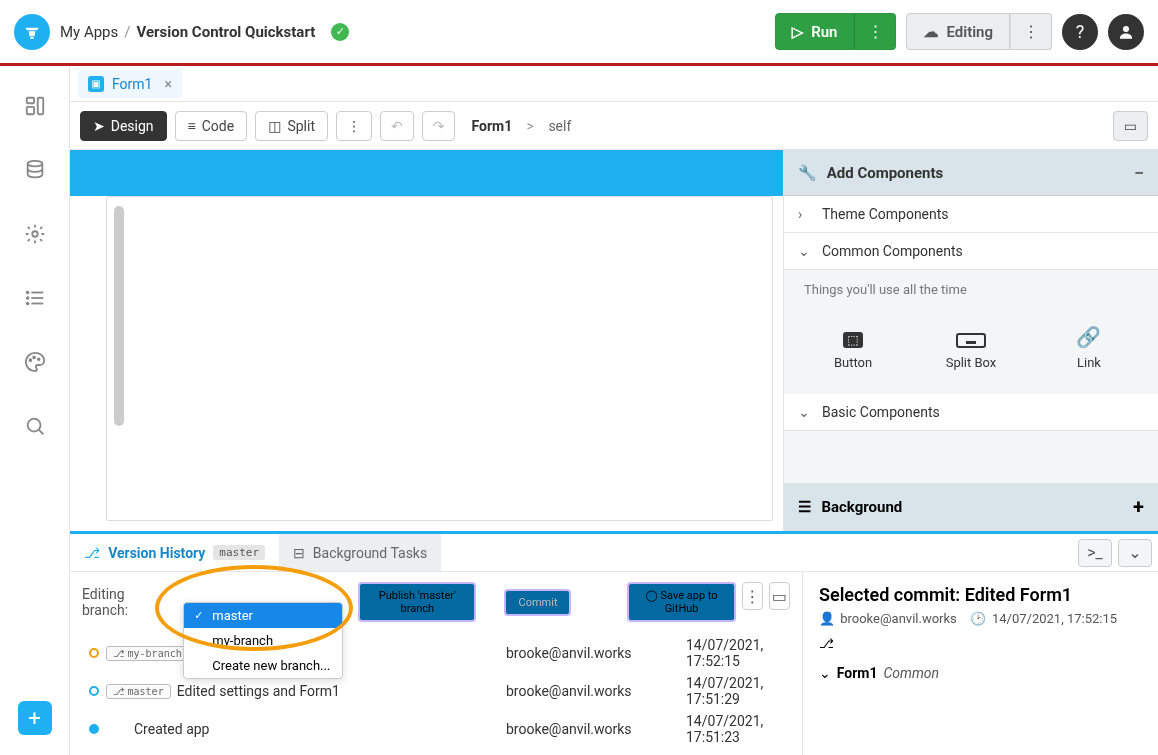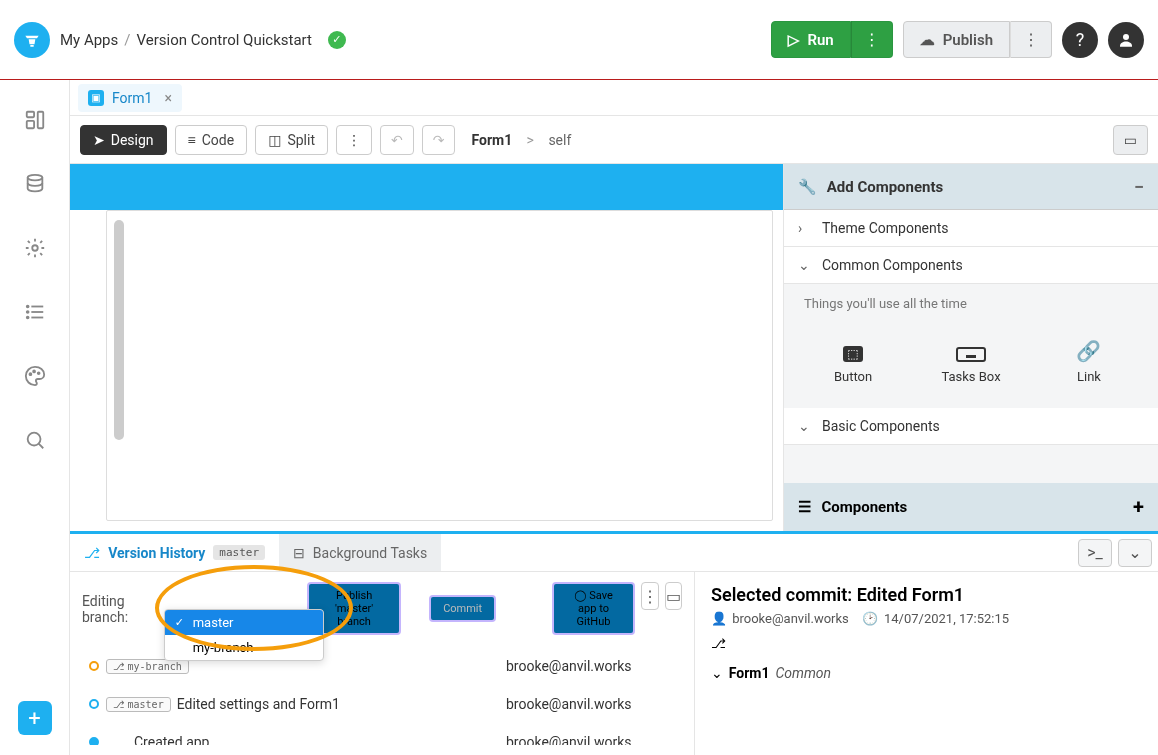--- a/index.html
+++ b/index.html
@@ -1,22 +1,22 @@
 <!DOCTYPE html>
 <html><head>
 <meta charset="utf-8">
 <style>
 * { box-sizing: border-box; margin: 0; padding: 0; font-family: -apple-system, BlinkMacSystemFont, "Segoe UI", Roboto, sans-serif; }
 body { width: 1158px; height: 755px; overflow: hidden; background: #fff; display: flex; flex-direction: column; }
-.topbar { height: 80px; display: flex; align-items: center; padding: 0 14px; gap: 10px; border-bottom: 1px solid #b91c1c; }
+.topbar { height: 66px; display: flex; align-items: center; padding: 0 14px; gap: 10px; border-bottom: 3px solid #b91c1c; }
 .logo { width: 36px; height: 36px; border-radius: 50%; background: #1eb0f0; display: flex; align-items: center; justify-content: center; }
 .logo svg { width: 20px; height: 20px; fill: #fff; }
 .breadcrumb { display: flex; align-items: center; gap: 6px; font-size: 15px; color: #333; }
 .breadcrumb .sep { color: #999; }
-.breadcrumb .current { font-weight: 400; }
+.breadcrumb .current { font-weight: 700; }
 .status-check { width: 18px; height: 18px; border-radius: 50%; background: #3fb950; display: flex; align-items: center; justify-content: center; color: #fff; font-size: 11px; margin-left: 6px; }
 .topbar-spacer { flex: 1; }
 .btn { display: flex; align-items: center; gap: 8px; padding: 8px 16px; border-radius: 4px; border: 1px solid #ccc; background: #fff; font-size: 15px; font-weight: 600; cursor: pointer; }
 .btn-green { background: #2ea043; color: #fff; border-color: #2a9640; }
 .btn-green-split { display: flex; }
 .btn-green-split .btn { border-radius: 4px 0 0 4px; }
 .btn-green-split .dropdown-arrow { background: #2ea043; color: #fff; border: 1px solid #2a9640; border-left: 1px solid rgba(0,0,0,0.15); border-radius: 0 4px 4px 0; padding: 8px 12px; cursor: pointer; display: flex; align-items: center; }
 .btn-cloud-split { display: flex; }
 .btn-cloud-split .btn { border-radius: 4px 0 0 4px; background: #eceef0; color: #555; }
 .btn-cloud-split .dropdown-arrow { background: #eceef0; border: 1px solid #ccc; border-left: 1px solid #ddd; border-radius: 0 4px 4px 0; padding: 8px 12px; cursor: pointer; display: flex; align-items: center; color: #555; }
@@ -75,21 +75,21 @@
 .small-btn.disabled { color: #bbb; }
 .history-right-controls { display: flex; gap: 6px; }
 .history-right-controls .icon-btn { width: 28px; height: 28px; border: 1px solid #ccc; border-radius: 4px; display: flex; align-items: center; justify-content: center; cursor: pointer; color: #555; }
 .commit-list { flex: 1; overflow: auto; position: relative; }
 .commit-row { display: grid; grid-template-columns: 24px 400px 180px 1fr; align-items: center; padding: 3px 0; font-size: 14px; color: #333; }
 .commit-row .dot { width: 10px; height: 10px; border-radius: 50%; background: #1eb0f0; border: 2px solid #1eb0f0; justify-self: center; }
 .commit-row.orange .dot { background: #fff; border-color: #f59e0b; }
 .commit-row.hollow .dot { background: #fff; border-color: #1eb0f0; }
 .commit-row .msg { display: flex; align-items: center; gap: 6px; }
 .branch-tag { border: 1px solid #bbb; padding: 1px 6px; border-radius: 3px; font-size: 10px; font-family: monospace; color: #666; background: #fafafa; display: inline-flex; align-items: center; gap: 3px; }
-.commit-detail { width: 464px; border-left: 1px solid #e5e5e5; padding: 12px 16px; overflow: auto; }
+.commit-detail { width: 356px; border-left: 1px solid #e5e5e5; padding: 12px 16px; overflow: auto; }
 .commit-detail h3 { font-size: 18px; font-weight: 600; margin-bottom: 6px; }
 .commit-meta { display: flex; align-items: center; gap: 14px; font-size: 13px; color: #555; margin-bottom: 10px; }
 .commit-meta .meta-item { display: flex; align-items: center; gap: 5px; }
 .commit-hash-row { display: flex; align-items: center; gap: 8px; font-size: 13px; margin-bottom: 14px; }
 .commit-hash { font-family: monospace; color: #c62828; font-size: 13px; }
 .file-section { display: flex; align-items: center; gap: 6px; font-size: 14px; }
 .file-section .bold { font-weight: 700; }
 .file-section .italic { font-style: italic; color: #555; }
 .highlight-ellipse { position: absolute; width: 198px; height: 86px; border: 4px solid #f59e0b; border-radius: 50%; top: 565px; left: 155px; z-index: 20; pointer-events: none; }
 svg { display: block; }
@@ -115,21 +115,21 @@
       <span>▷</span>
       <span>Run</span>
     </button>
     <div class="dropdown-arrow">
         <span>⋮</span>
       </div>
   </div>
   <div class="btn-cloud-split">
     <button class="btn">
       <span>☁</span>
-      <span>Publish</span>
+      <span>Editing</span>
     </button>
     <div class="dropdown-arrow">
         <span>⋮</span>
       </div>
   </div>
   <div class="icon-circle">
       <span>?</span>
     </div>
   <div class="icon-circle">
     <svg width="18" height="18" viewBox="0 0 24 24" fill="#fff">
@@ -253,35 +253,35 @@
           <span>Common Components</span>
         </div>
         <div class="panel-hint">Things you'll use all the time</div>
         <div class="component-grid">
           <div class="component-item">
             <div class="ci-icon"><span style="background:#333;color:#fff;padding:1px 4px;border-radius:3px;font-size:12px">⬚</span></div>
             <span>Button</span>
           </div>
           <div class="component-item">
             <div class="ci-icon"><span style="border:2px solid #333;padding:0 8px;border-radius:3px;font-size:10px">▬</span></div>
-            <span>Tasks Box</span>
+            <span>Split Box</span>
           </div>
           <div class="component-item">
             <div class="ci-icon">🔗</div>
             <span>Link</span>
           </div>
         </div>
         <div class="panel-section">
           <span class="chev">⌄</span>
           <span>Basic Components</span>
         </div>
         <div style="flex:1"></div>
         <div class="panel-footer-row">
           <span>☰</span>
-          <span>Components</span>
+          <span>Background</span>
           <span class="plus">+</span>
         </div>
       </div>
     </div>
 
     <div class="bottom-panel">
       <div class="bottom-tabs">
         <div class="bottom-tab active">
           <span style="color:#1eb0f0">⎇</span>
           <b>Version History</b>
@@ -305,20 +305,24 @@
             <span class="label">Editing branch:</span>
             <div class="dropdown">
               <div class="dropdown-menu">
                 <div class="dropdown-item selected">
                   <span class="check">✓</span>
                   <span>master</span>
                 </div>
                 <div class="dropdown-item">
                   <span class="check"></span>
                   <span>my-branch</span>
+                </div>
+                <div class="dropdown-item">
+                  <span class="check"></span>
+                  <span>Create new branch...</span>
                 </div>
               </div>
             </div>
             <div style="width:150px"></div>
             <button class="small-btn">Publish 'master' branch</button>
             <button class="small-btn disabled">Commit</button>
             <div style="flex:1"></div>
             <div class="history-right-controls">
               <button class="small-btn">
                 <span>◯</span>

